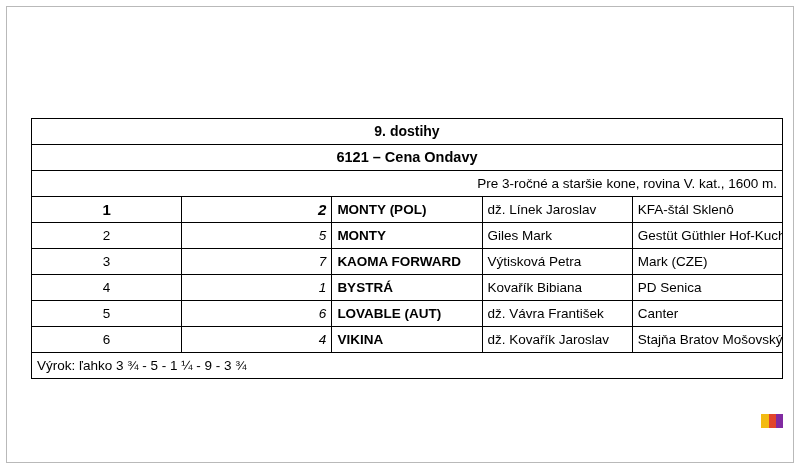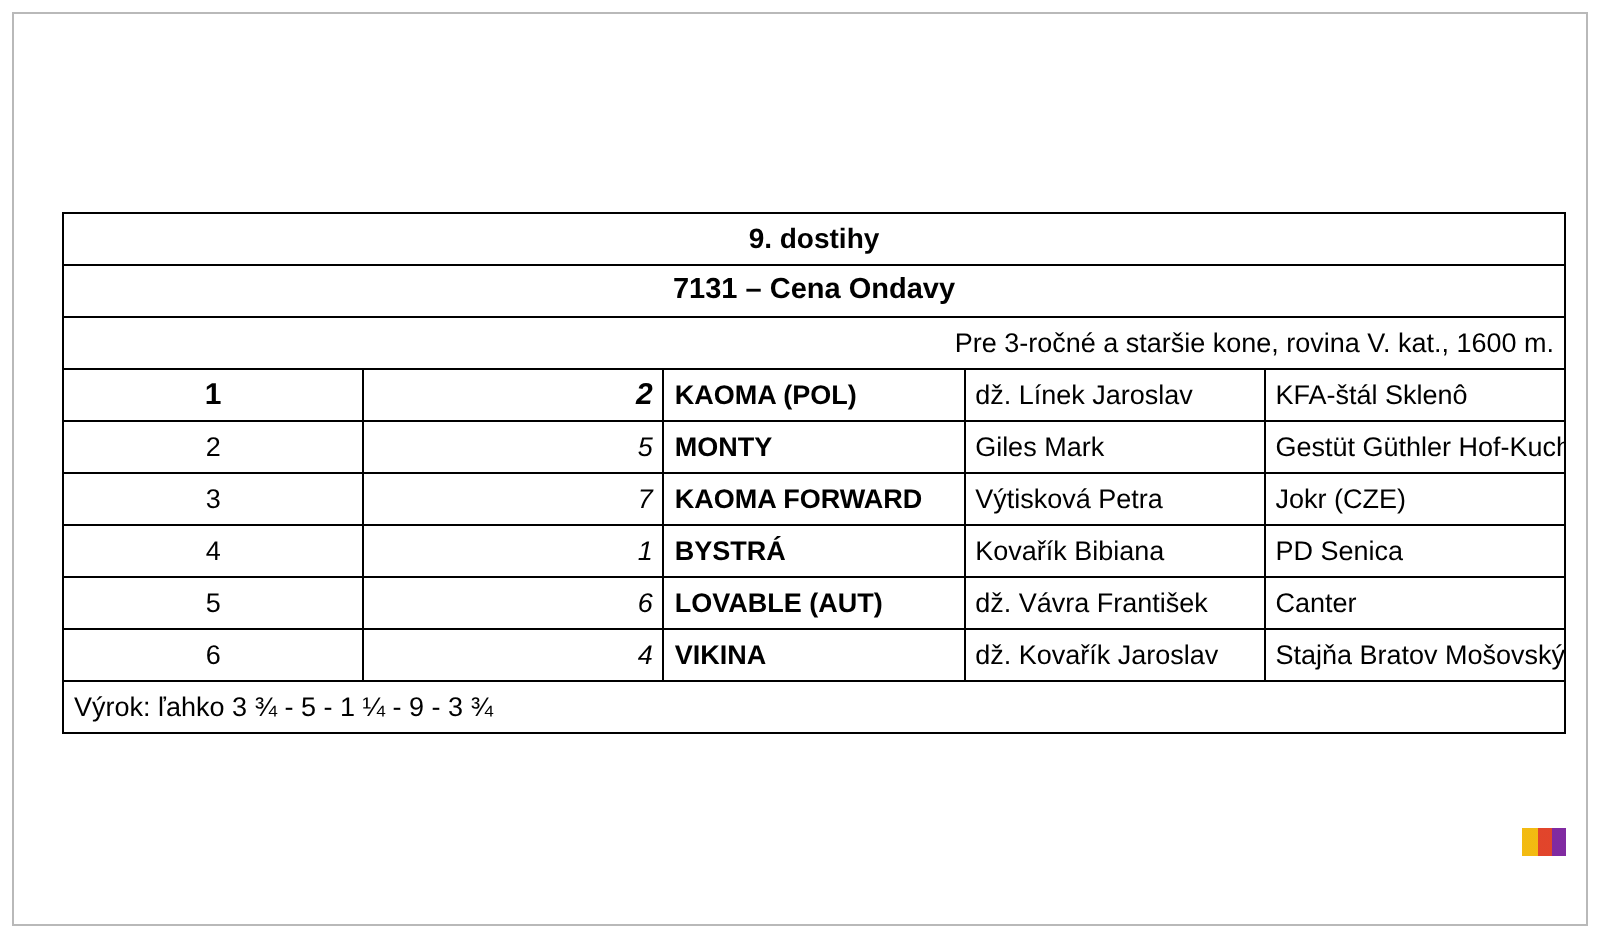--- a/index.html
+++ b/index.html
@@ -20,21 +20,21 @@
     top: 6px;
     width: 788px;
     height: 457px;
     border: 1px solid #b9b9b9;
     box-sizing: border-box;
     background: #ffffff;
   }
   .results-wrap {
     position: absolute;
     left: 24px;
-    top: 99px;
+    top: 111px;
     width: 752px;
   }
   table.results {
     border-collapse: collapse;
     width: 752px;
     table-layout: fixed;
     font-size: 13.5px;
     color: #000000;
   }
   table.results td {
@@ -125,46 +125,46 @@
 
 <div class="page-frame">
 
   <div class="results-wrap">
     <table class="results">
       <tbody>
         <tr class="title-row">
           <td colspan="5">9. dostihy</td>
         </tr>
         <tr class="subtitle-row">
-          <td colspan="5">7131 – Cena Ondavy</td>
+          <td colspan="5">6121 – Cena Ondavy</td>
         </tr>
         <tr class="conditions-row">
           <td colspan="5">Pre 3-ročné a staršie kone, rovina V. kat., 1600 m.</td>
         </tr>
 
         <tr class="result-row first-row">
           <td class="col-place">1</td>
           <td class="col-num">2</td>
-          <td class="col-horse">KAOMA (POL)</td>
+          <td class="col-horse">MONTY (POL)</td>
           <td class="col-jockey">dž. Línek Jaroslav</td>
           <td class="col-owner">KFA-štál Sklenô</td>
         </tr>
         <tr class="result-row">
           <td class="col-place">2</td>
           <td class="col-num">5</td>
           <td class="col-horse">MONTY</td>
           <td class="col-jockey">Giles Mark</td>
           <td class="col-owner">Gestüt Güthler Hof-Kuchyňa</td>
         </tr>
         <tr class="result-row">
           <td class="col-place">3</td>
           <td class="col-num">7</td>
           <td class="col-horse">KAOMA FORWARD</td>
           <td class="col-jockey">Výtisková Petra</td>
-          <td class="col-owner">Jokr (CZE)</td>
+          <td class="col-owner">Mark (CZE)</td>
         </tr>
         <tr class="result-row">
           <td class="col-place">4</td>
           <td class="col-num">1</td>
           <td class="col-horse">BYSTRÁ</td>
           <td class="col-jockey">Kovařík Bibiana</td>
           <td class="col-owner">PD Senica</td>
         </tr>
         <tr class="result-row">
           <td class="col-place">5</td>

